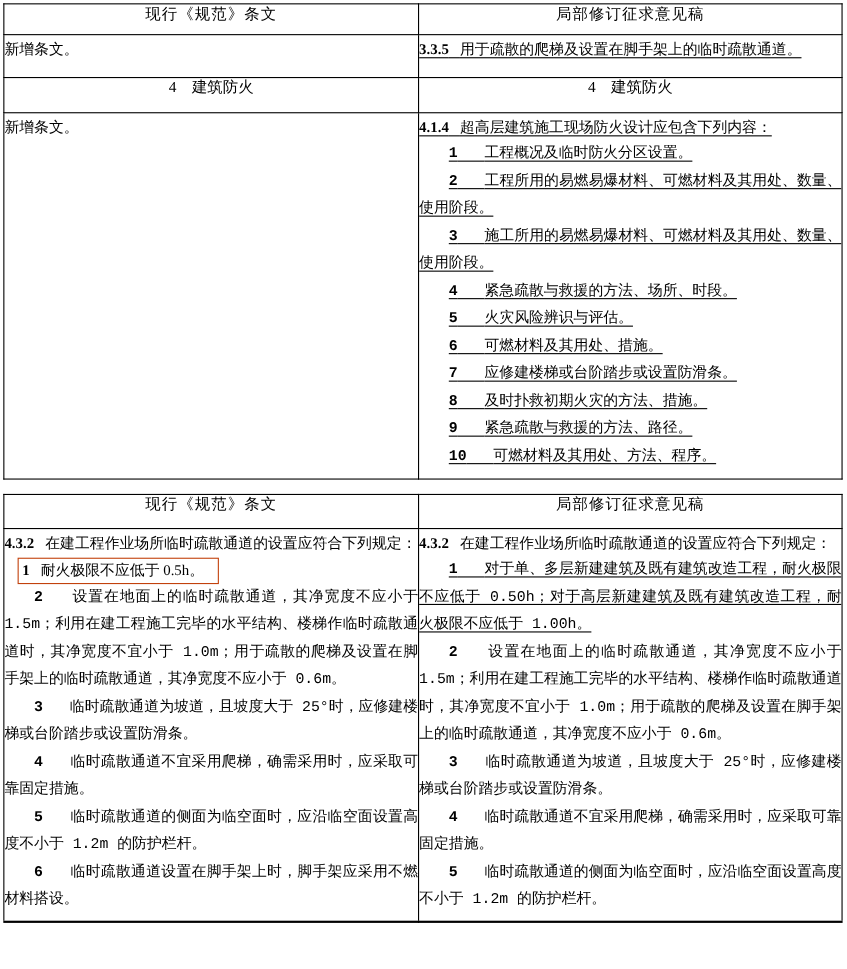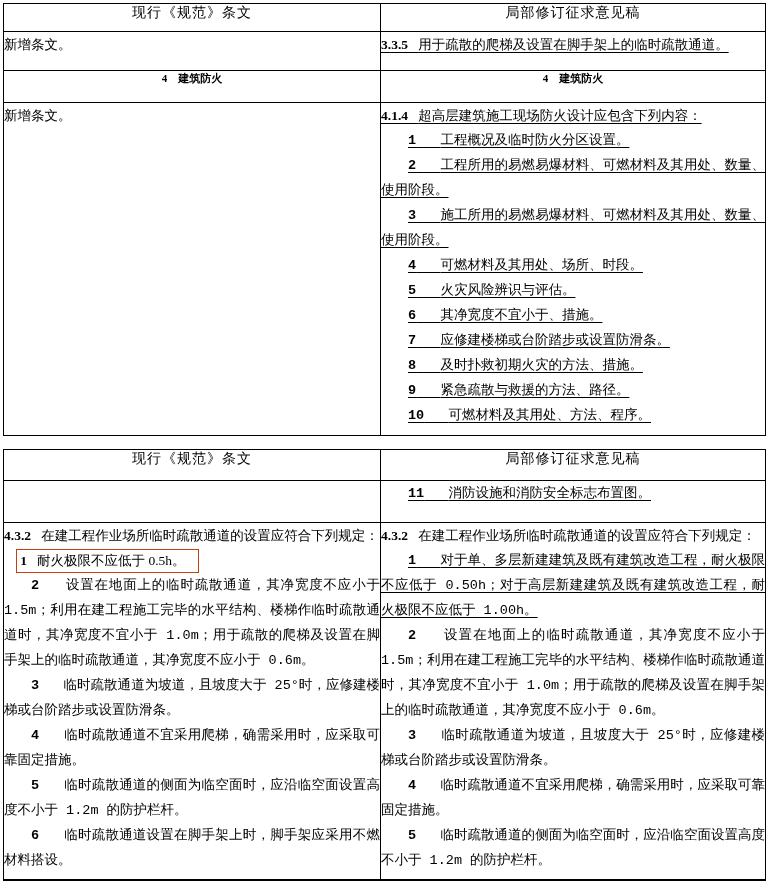--- a/index.html
+++ b/index.html
@@ -27,22 +27,22 @@
     text-align:center;
     vertical-align:middle;
     font-size:14px;
     letter-spacing:1px;
   }
   .t2 td.hdr{height:30px;}
   td.sec{
     height:31px;
     text-align:center;
     vertical-align:middle;
-    font-weight:bold;
-    font-size:11px;
+    font-weight:normal;
+    font-size:14px;
   }
   td.cell{padding:2px 6px 2px 5px;margin-top:24px;}
   td.vmid{vertical-align:middle;}
   p.para{
     margin:0;
     font-size:13.5px;
     line-height:25px;
     text-align:justify;
   }
   p.indent{text-indent:2em;font-family:Liberation Mono, monospace;}
@@ -93,49 +93,43 @@
 
       <tr>
         <td class="cell vmid h332">
           <p class="para">新增条文。</p>
         </td>
         <td class="cell h332">
           <p class="para u"><span class="num">4.1.4</span><span>超高层建筑施工现场防火设计应包含下列内容：</span></p>
           <p class="para indent u"><span class="num">1</span><span>工程概况及临时防火分区设置。</span></p>
           <p class="para indent u"><span class="num">2</span><span>工程所用的易燃易爆材料、可燃材料及其用处、数量、使用阶段。</span></p>
           <p class="para indent u"><span class="num">3</span><span>施工所用的易燃易爆材料、可燃材料及其用处、数量、使用阶段。</span></p>
-          <p class="para indent u"><span class="num">4</span><span>可燃材料及其用处、场所、时段。</span></p>
+          <p class="para indent u"><span class="num">4</span><span>紧急疏散与救援的方法、场所、时段。</span></p>
           <p class="para indent u"><span class="num">5</span><span>火灾风险辨识与评估。</span></p>
-          <p class="para indent u"><span class="num">6</span><span>其净宽度不宜小于、措施。</span></p>
+          <p class="para indent u"><span class="num">6</span><span>可燃材料及其用处、措施。</span></p>
           <p class="para indent u"><span class="num">7</span><span>应修建楼梯或台阶踏步或设置防滑条。</span></p>
           <p class="para indent u"><span class="num">8</span><span>及时扑救初期火灾的方法、措施。</span></p>
           <p class="para indent u"><span class="num">9</span><span>紧急疏散与救援的方法、路径。</span></p>
           <p class="para indent u"><span class="num">10</span><span>可燃材料及其用处、方法、程序。</span></p>
         </td>
       </tr>
     </tbody>
   </table>
 
   <table class="cmp t2">
     <colgroup>
         <col style="width:377px">
         <col style="width:385px">
       </colgroup>
     <tbody>
       <tr>
         <td class="hdr">现行《规范》条文</td>
         <td class="hdr">局部修订征求意见稿</td>
       </tr>
 
-      <tr>
-        <td class="cell h43"></td>
-        <td class="cell vmid h43">
-          <p class="para indent u"><span class="num">11</span><span>消防设施和消防安全标志布置图。</span></p>
-        </td>
-      </tr>
 
       <tr>
         <td class="cell h356">
           <p class="para"><span class="num">4.3.2</span><span>在建工程作业场所临时疏散通道的设置应符合下列规定：</span></p>
           <p class="para"><span class="boxed"><span class="num">1</span><span>耐火极限不应低于 0.5h。</span></span></p>
           <p class="para indent"><span class="num">2</span><span>设置在地面上的临时疏散通道，其净宽度不应小于 1.5m；利用在建工程施工完毕的水平结构、楼梯作临时疏散通道时，其净宽度不宜小于 1.0m；用于疏散的爬梯及设置在脚手架上的临时疏散通道，其净宽度不应小于 0.6m。</span></p>
           <p class="para indent"><span class="num">3</span><span>临时疏散通道为坡道，且坡度大于 25°时，应修建楼梯或台阶踏步或设置防滑条。</span></p>
           <p class="para indent"><span class="num">4</span><span>临时疏散通道不宜采用爬梯，确需采用时，应采取可靠固定措施。</span></p>
           <p class="para indent"><span class="num">5</span><span>临时疏散通道的侧面为临空面时，应沿临空面设置高度不小于 1.2m 的防护栏杆。</span></p>
           <p class="para indent"><span class="num">6</span><span>临时疏散通道设置在脚手架上时，脚手架应采用不燃材料搭设。</span></p>

